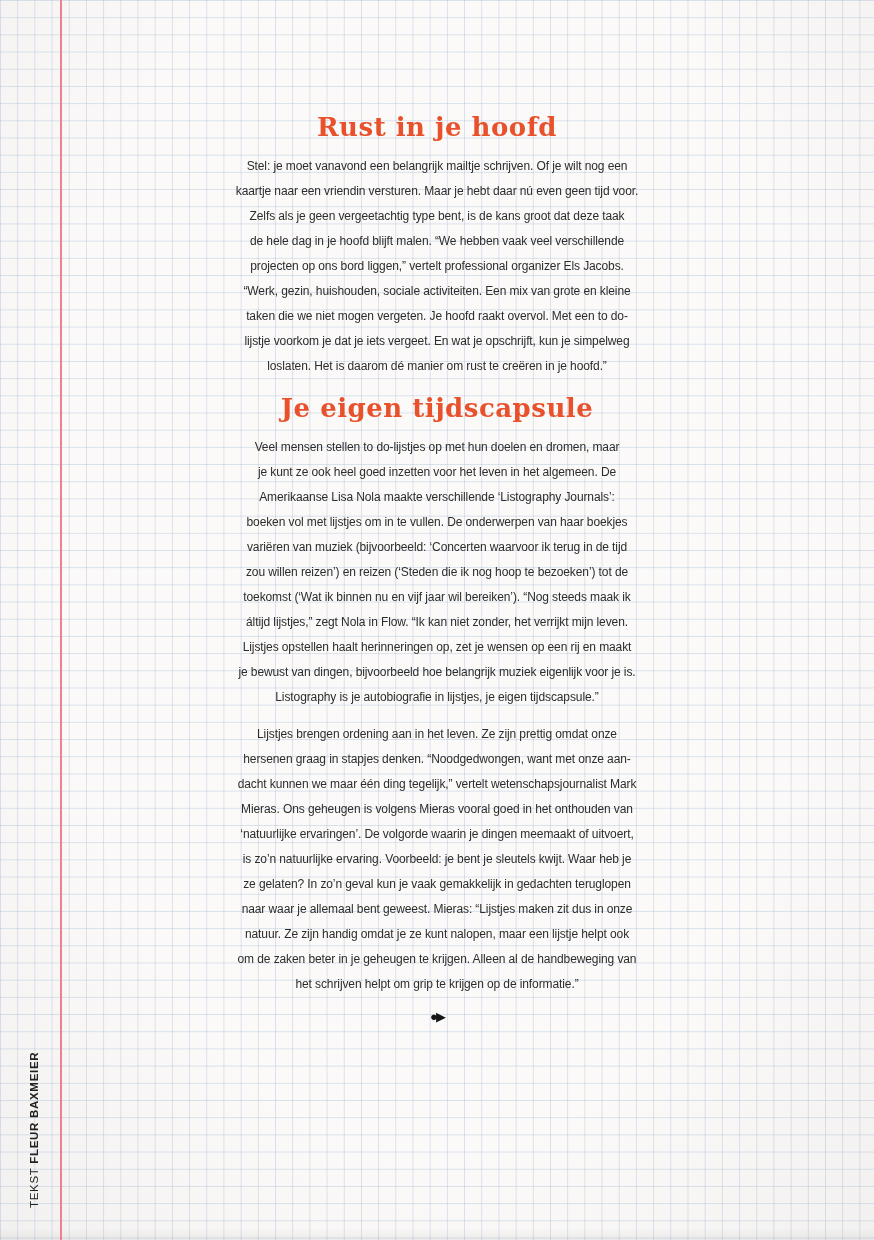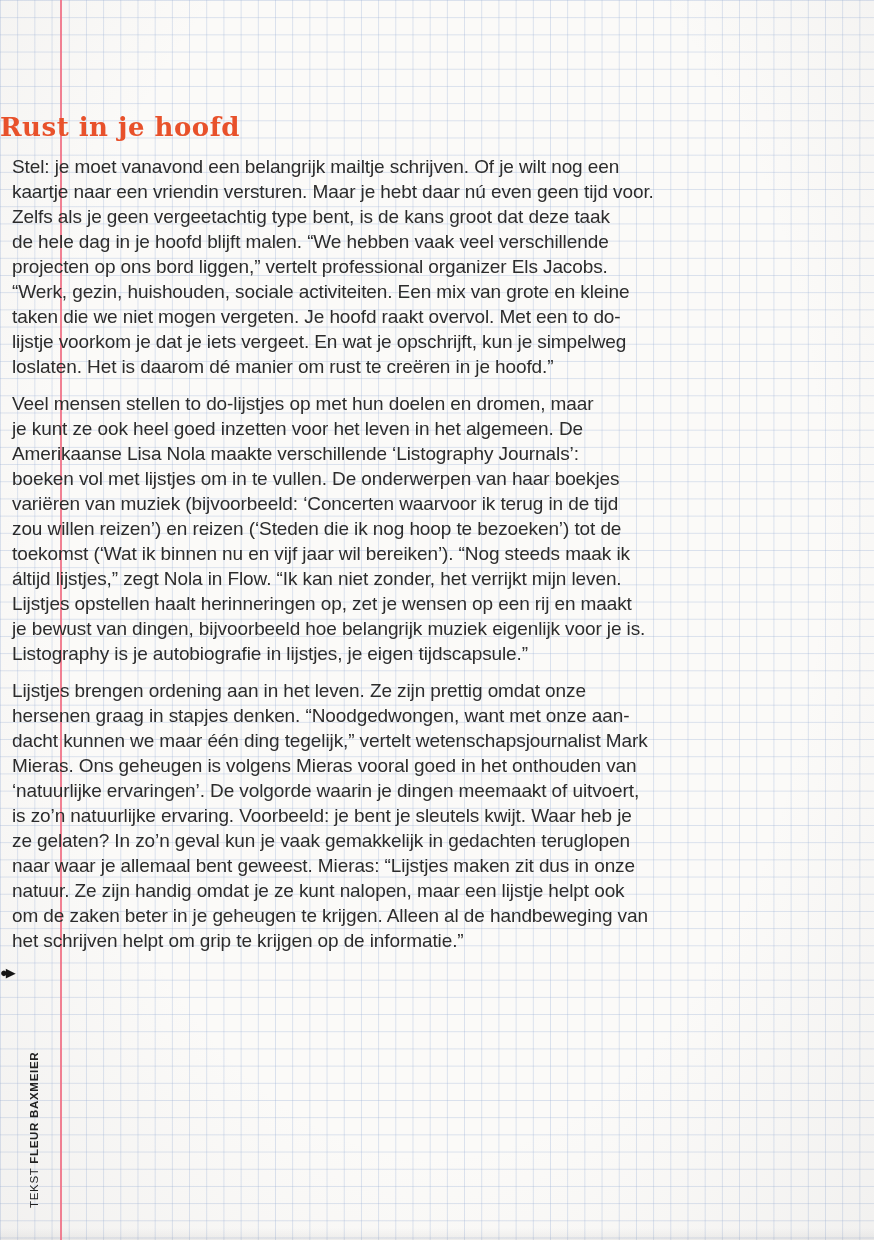--- a/index.html
+++ b/index.html
@@ -34,36 +34,36 @@
     bottom: 0;
     width: 2px;
     background: #ef7287;
     opacity: 0.9;
   }
   .content {
     position: absolute;
     left: 0;
     right: 0;
     top: 112px;
-    text-align: left;
+    text-align: center;
   }
   .section-heading {
     font-family: "DejaVu Serif", serif;
     font-weight: bold;
     font-size: 26px;
     line-height: 30px;
     letter-spacing: 0.5px;
     color: #e8512b;
     margin: 14px 0 6px 0;
   }
   .section-heading.first {
     margin-top: 0;
   }
   .section-body {
-    font-size: 19px;
+    font-size: 12px;
     line-height: 25px;
     letter-spacing: -0.1px;
     margin: 12px;
     white-space: pre-line;
     color: #2c2c2c;
   }
   .continuation {
     margin-top: 6px;
     font-size: 13px;
     letter-spacing: -2px;
@@ -103,20 +103,21 @@
   <p class="section-body">Stel: je moet vanavond een belangrijk mailtje schrijven. Of je wilt nog een
 kaartje naar een vriendin versturen. Maar je hebt daar nú even geen tijd voor.
 Zelfs als je geen vergeetachtig type bent, is de kans groot dat deze taak
 de hele dag in je hoofd blijft malen. “We hebben vaak veel verschillende
 projecten op ons bord liggen,” vertelt professional organizer Els Jacobs.
 “Werk, gezin, huishouden, sociale activiteiten. Een mix van grote en kleine
 taken die we niet mogen vergeten. Je hoofd raakt overvol. Met een to do-
 lijstje voorkom je dat je iets vergeet. En wat je opschrijft, kun je simpelweg
 loslaten. Het is daarom dé manier om rust te creëren in je hoofd.”</p>
 
+  <h2 class="section-heading">Je eigen tijdscapsule</h2>
   <p class="section-body">Veel mensen stellen to do-lijstjes op met hun doelen en dromen, maar
 je kunt ze ook heel goed inzetten voor het leven in het algemeen. De
 Amerikaanse Lisa Nola maakte verschillende ‘Listography Journals’:
 boeken vol met lijstjes om in te vullen. De onderwerpen van haar boekjes
 variëren van muziek (bijvoorbeeld: ‘Concerten waarvoor ik terug in de tijd
 zou willen reizen’) en reizen (‘Steden die ik nog hoop te bezoeken’) tot de
 toekomst (‘Wat ik binnen nu en vijf jaar wil bereiken’). “Nog steeds maak ik
 áltijd lijstjes,” zegt Nola in Flow. “Ik kan niet zonder, het verrijkt mijn leven.
 Lijstjes opstellen haalt herinneringen op, zet je wensen op een rij en maakt
 je bewust van dingen, bijvoorbeeld hoe belangrijk muziek eigenlijk voor je is.

